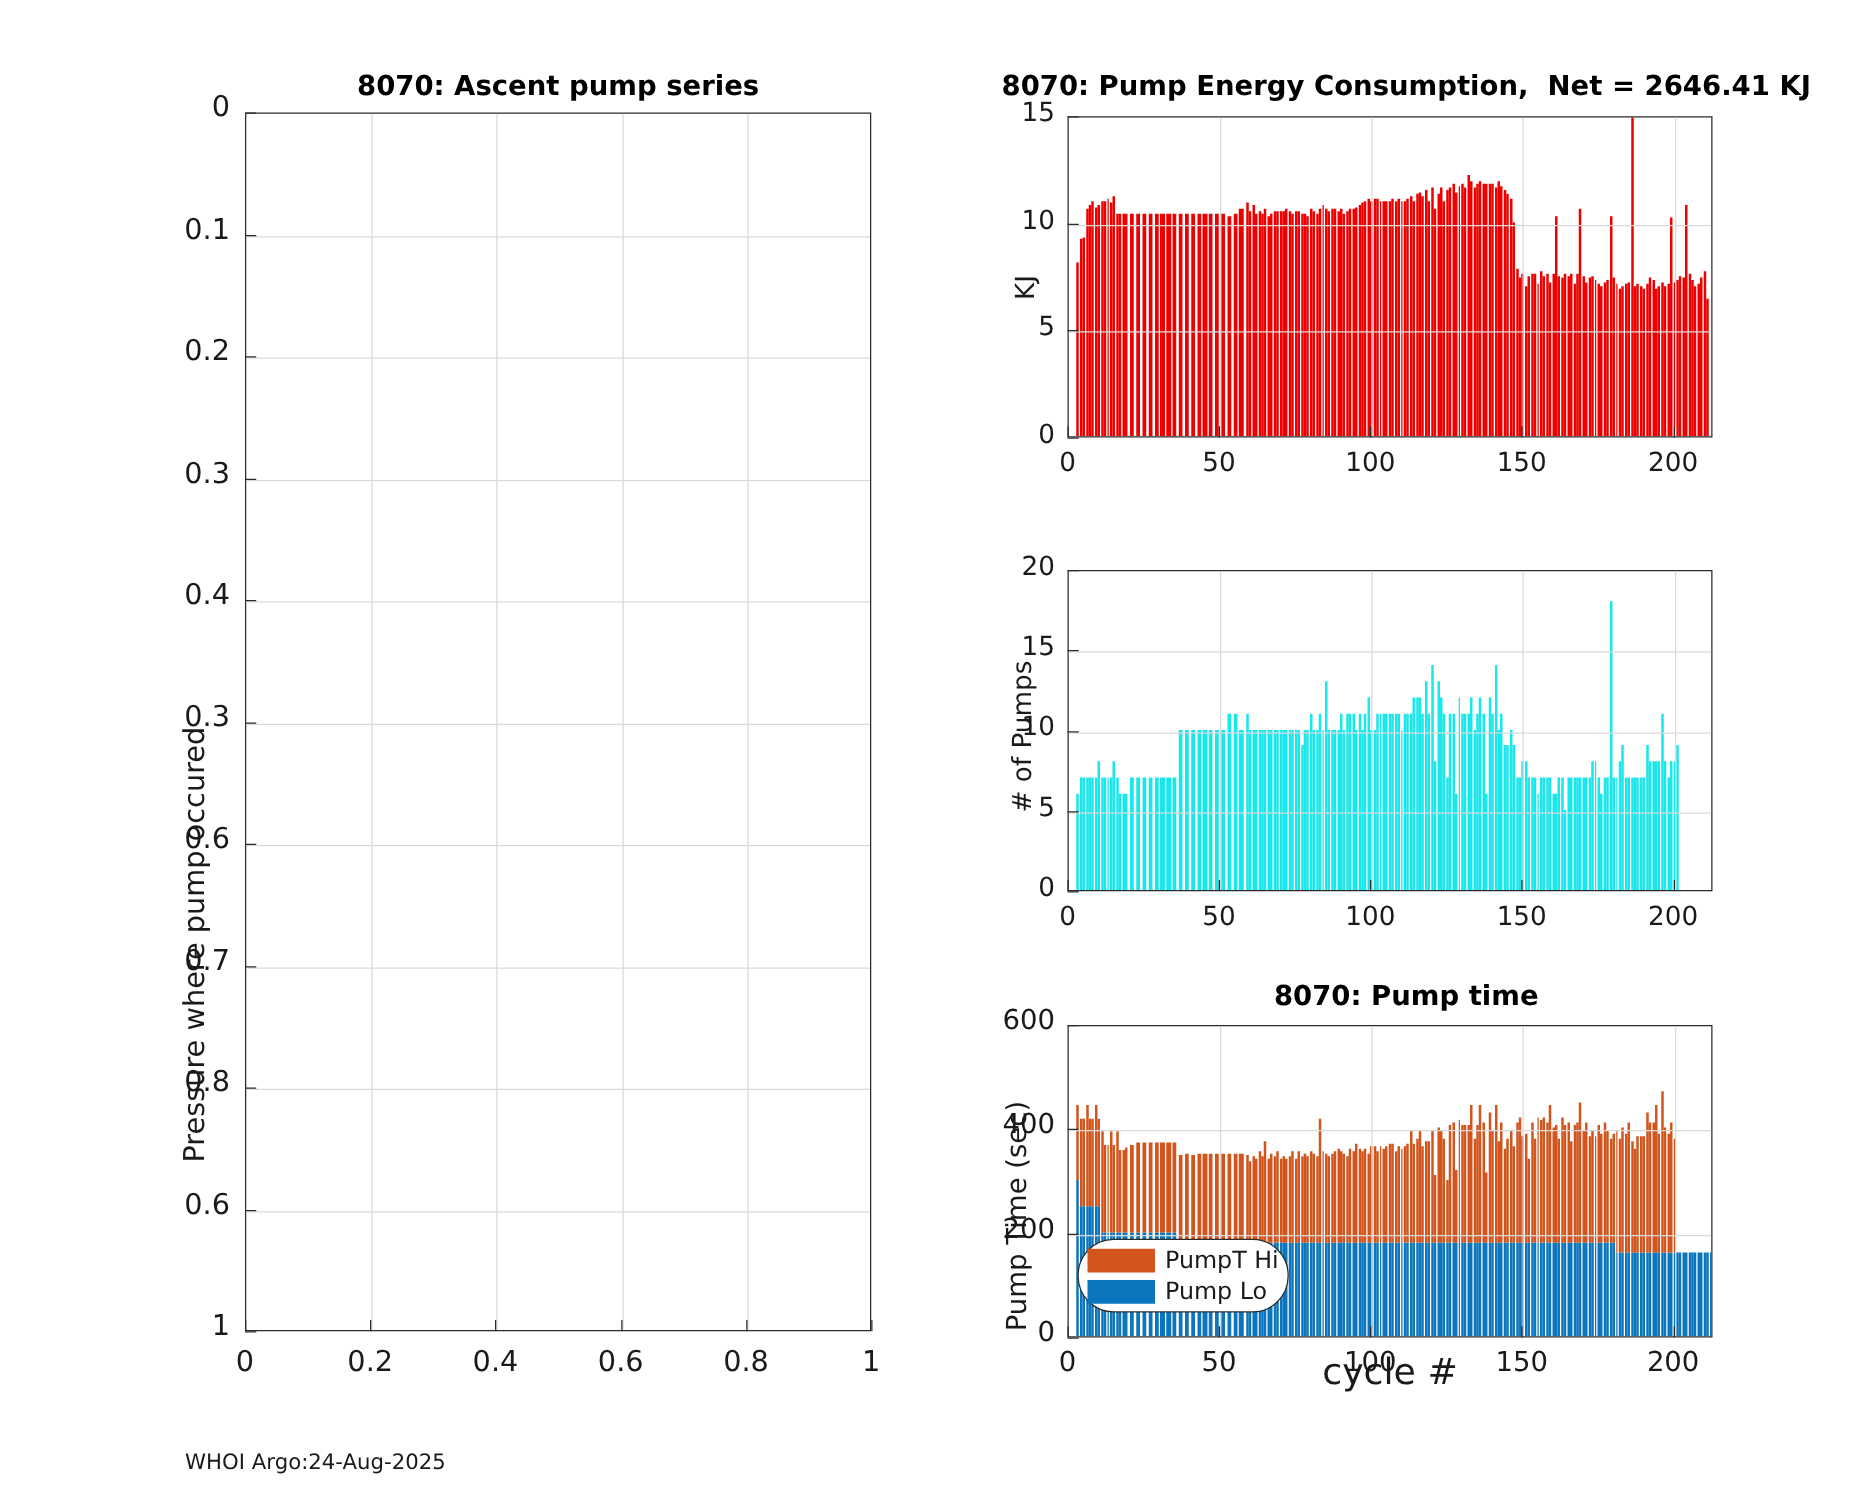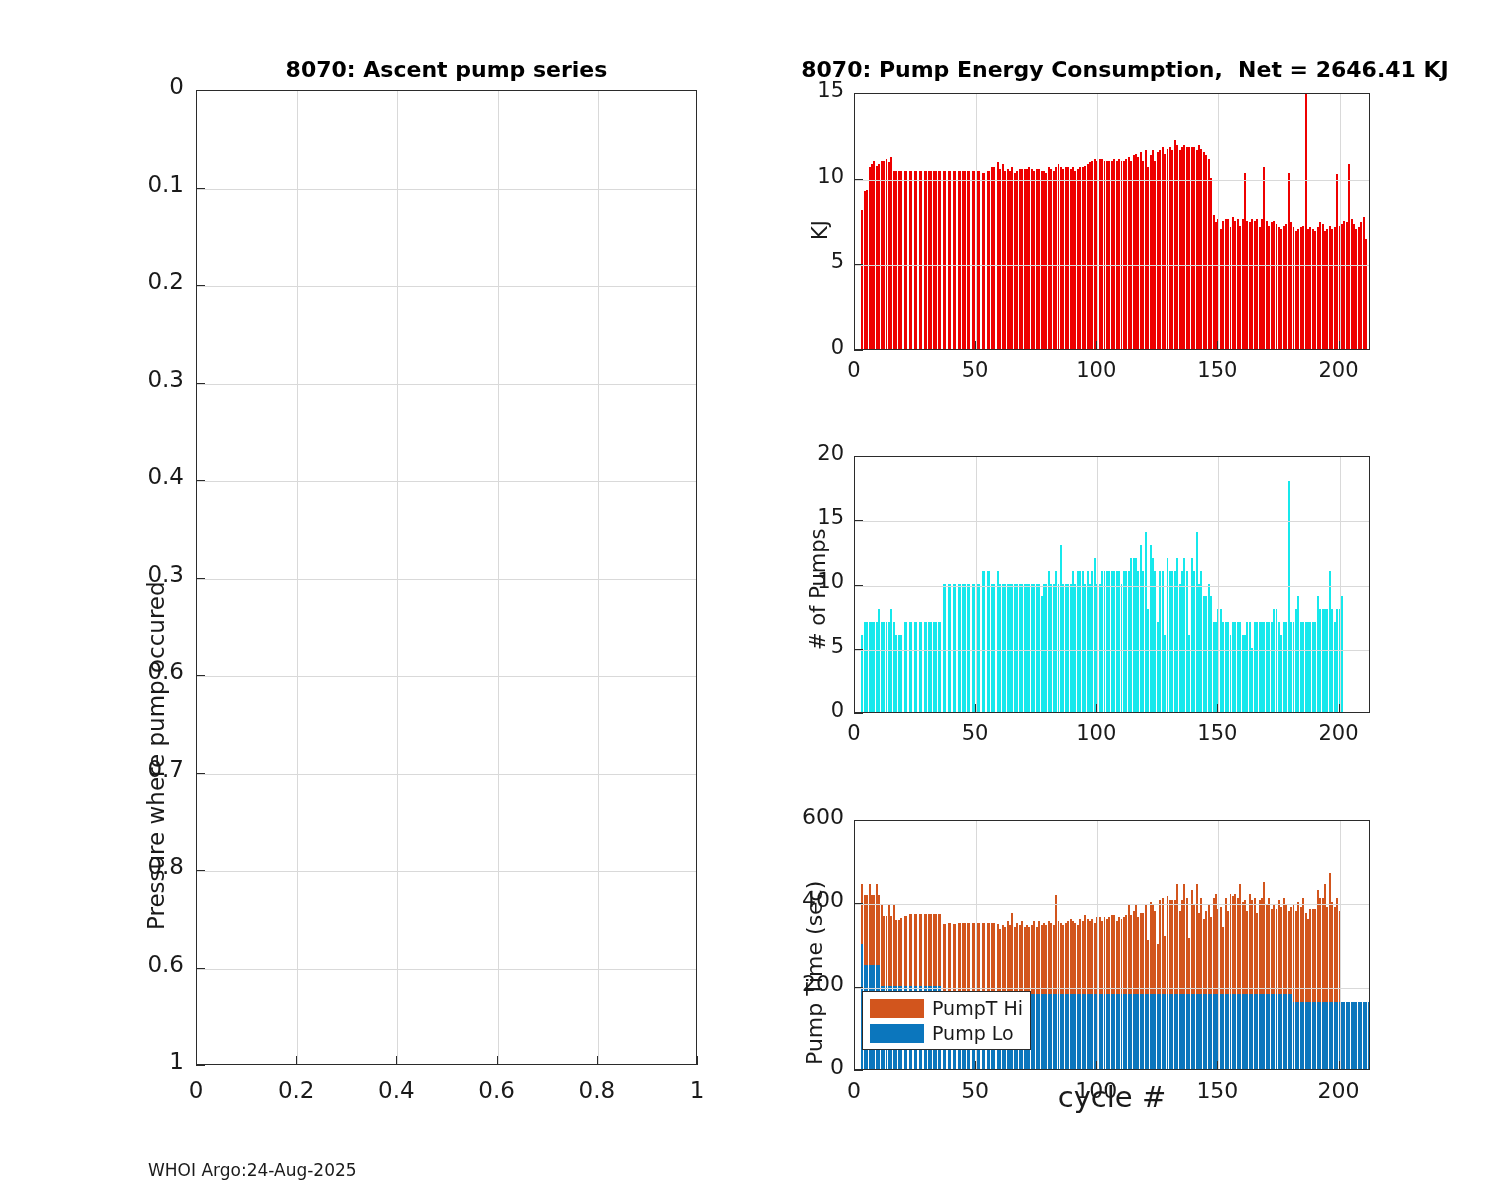--- a/index.html
+++ b/index.html
@@ -623,20 +623,21 @@
         <div class="xtick-label" style="left:407.3802816901408px; top:361px;width:120px; font-size:21px;">150</div>
         <div class="tick-mark-x" style="left:467px; top:344px; height:9px;"></div>
         <div class="xtick-label" style="left:528.5070422535211px; top:361px;width:120px; font-size:21px;">200</div>
         <div class="tick-mark-x" style="left:589px; top:344px; height:9px;"></div>
       </div>
 
     <div class="axis-label-y" style="left:56px; top:290px; font-size:21px;"># of Pumps</div>
   </div>
 
   <div class="panel" style="left:750px; top:720px; width:750px; height:480px;">
+    <div class="plot-title" style="left:10px; top:65px; width:730px; font-size:22px;">8070: Pump time</div>
 
     <div class="axes" id="ax-pumptime" style="left:104px; top:100px; width:516px; height:250px;">
       <div class="bars-layer" id="pumptime-bars">
           <div style="position:absolute; left:6.298591549295775px; bottom:0px; width:1.9380281690140846px; height:125px; background:#0b76bd;"></div>
           <div style="position:absolute; left:6.298591549295775px; bottom:125px; width:1.9380281690140846px; height:59.583333333333336px; background:#d2551d;"></div>
           <div style="position:absolute; left:8.72112676056338px; bottom:0px; width:1.9380281690140846px; height:104.16666666666667px; background:#0b76bd;"></div>
           <div style="position:absolute; left:8.72112676056338px; bottom:104.16666666666667px; width:1.9380281690140846px; height:70px; background:#d2551d;"></div>
           <div style="position:absolute; left:11.143661971830985px; bottom:0px; width:1.9380281690140846px; height:104.16666666666667px; background:#0b76bd;"></div>
           <div style="position:absolute; left:11.143661971830985px; bottom:104.16666666666667px; width:1.9380281690140846px; height:70px; background:#d2551d;"></div>
           <div style="position:absolute; left:13.566197183098591px; bottom:0px; width:1.9380281690140846px; height:104.16666666666667px; background:#0b76bd;"></div>
@@ -1009,21 +1010,21 @@
           <div style="position:absolute; left:505.3408450704225px; bottom:66.66666666666667px; width:1.9380281690140846px; height:0px; background:#d2551d;"></div>
           <div style="position:absolute; left:507.76338028169016px; bottom:0px; width:1.9380281690140846px; height:66.66666666666667px; background:#0b76bd;"></div>
           <div style="position:absolute; left:507.76338028169016px; bottom:66.66666666666667px; width:1.9380281690140846px; height:0px; background:#d2551d;"></div>
           <div style="position:absolute; left:510.18591549295775px; bottom:0px; width:1.9380281690140846px; height:66.66666666666667px; background:#0b76bd;"></div>
           <div style="position:absolute; left:510.18591549295775px; bottom:66.66666666666667px; width:1.9380281690140846px; height:0px; background:#d2551d;"></div>
           <div style="position:absolute; left:512.6084507042253px; bottom:0px; width:1.9380281690140846px; height:66.66666666666667px; background:#0b76bd;"></div>
           <div style="position:absolute; left:512.6084507042253px; bottom:66.66666666666667px; width:1.9380281690140846px; height:0px; background:#d2551d;"></div>
           <div style="position:absolute; left:515.0309859154929px; bottom:0px; width:1.9380281690140846px; height:0px; background:#0b76bd;"></div>
           <div style="position:absolute; left:515.0309859154929px; bottom:0px; width:1.9380281690140846px; height:0px; background:#d2551d;"></div>
         </div>
-      <div class="legend-box" id="pumptime-legend" style="left:7px; top:170px;">
+      <div class="legend-box" id="pumptime-legend" style="left:7px; top:170px;border-radius:29px;">
           <div class="legend-row">
             <div class="legend-swatch" style="background:#d2551d;"></div>
             <div class="legend-text">PumpT Hi</div>
           </div>
           <div class="legend-row">
             <div class="legend-swatch" style="background:#0b76bd;"></div>
             <div class="legend-text">Pump Lo</div>
           </div>
         </div>
     <div class="gridline-h" style="top:167px;"></div>

